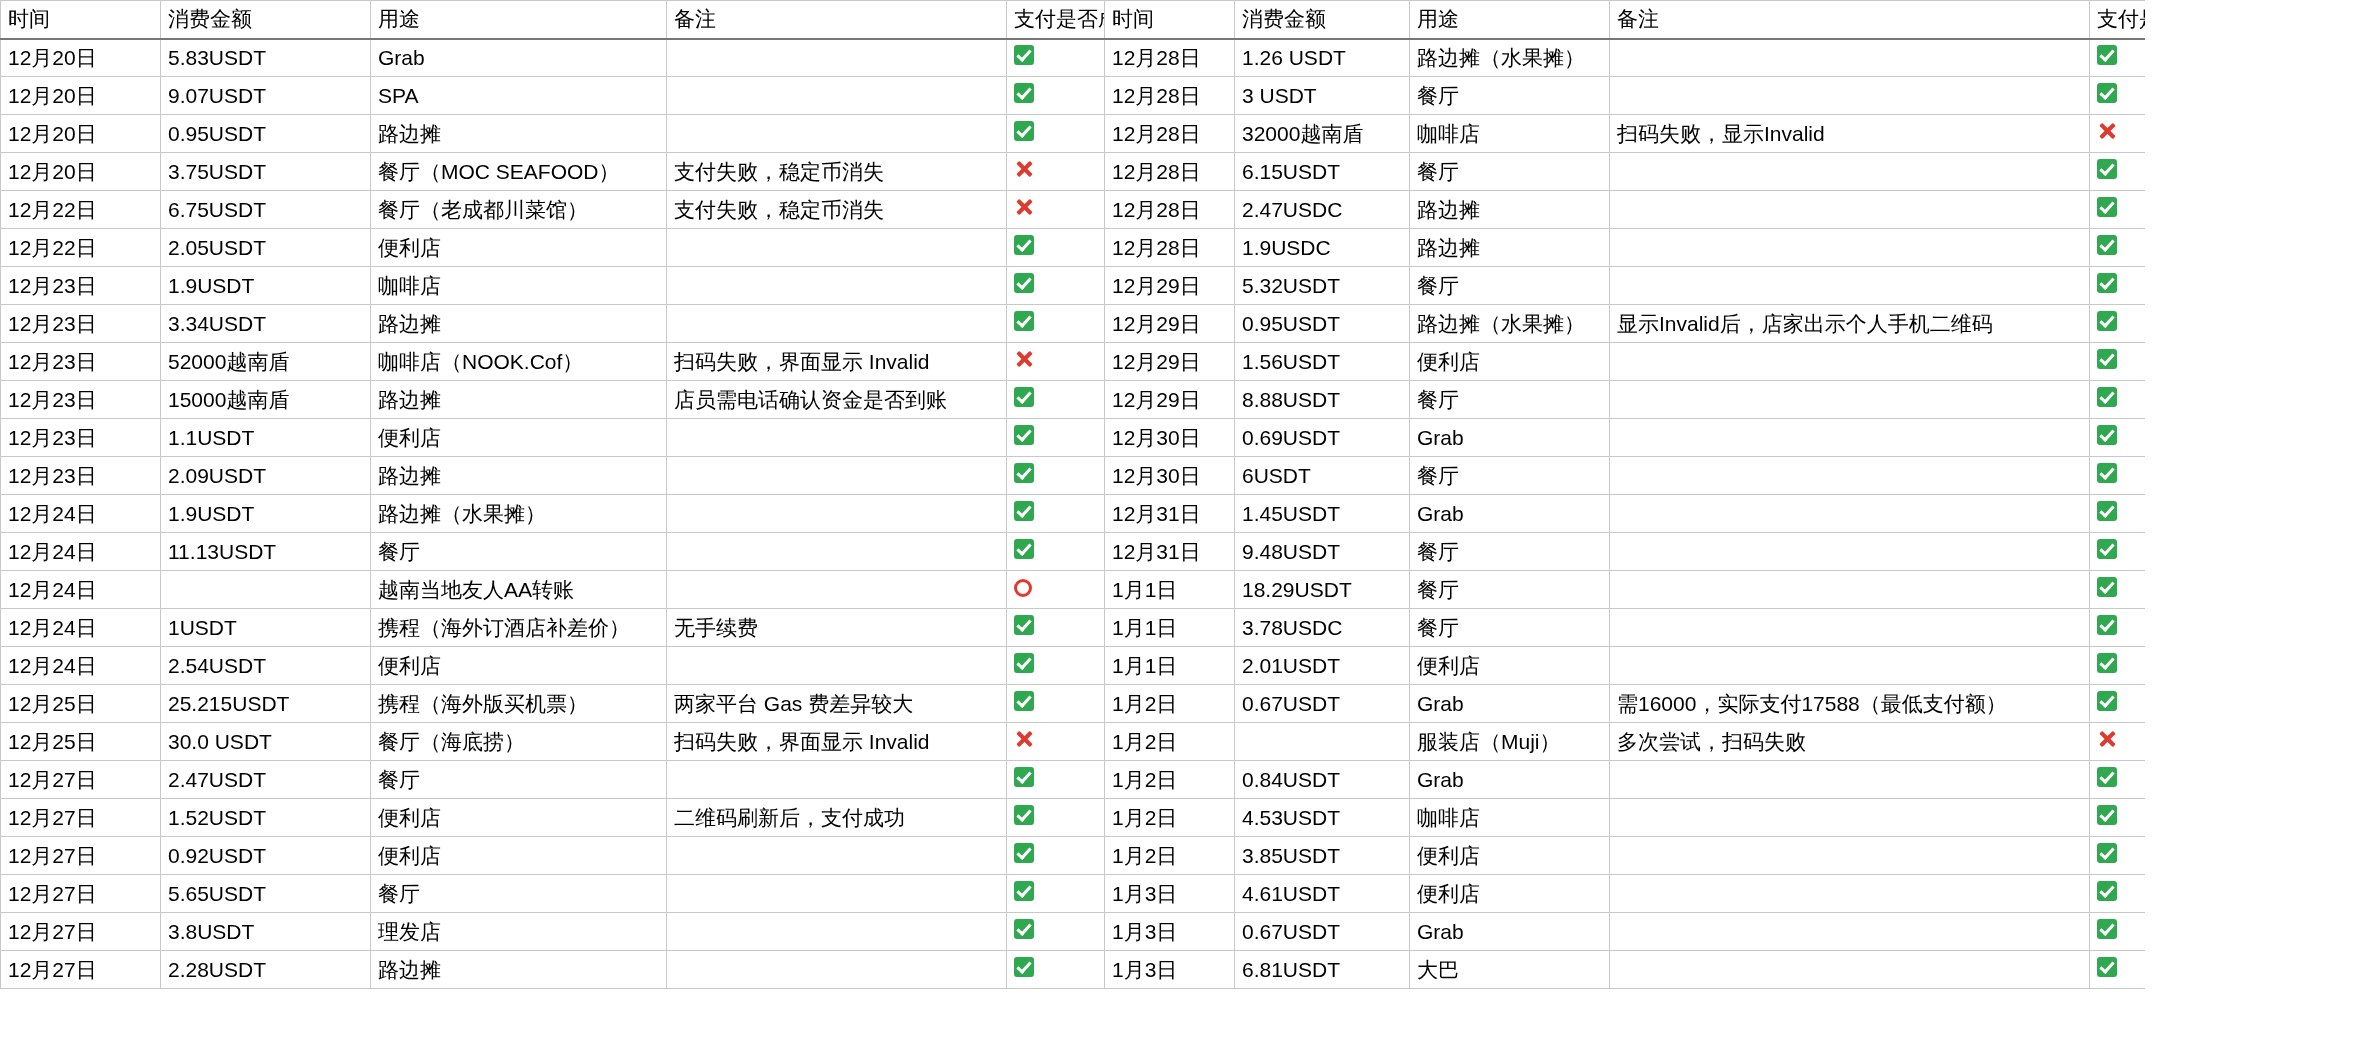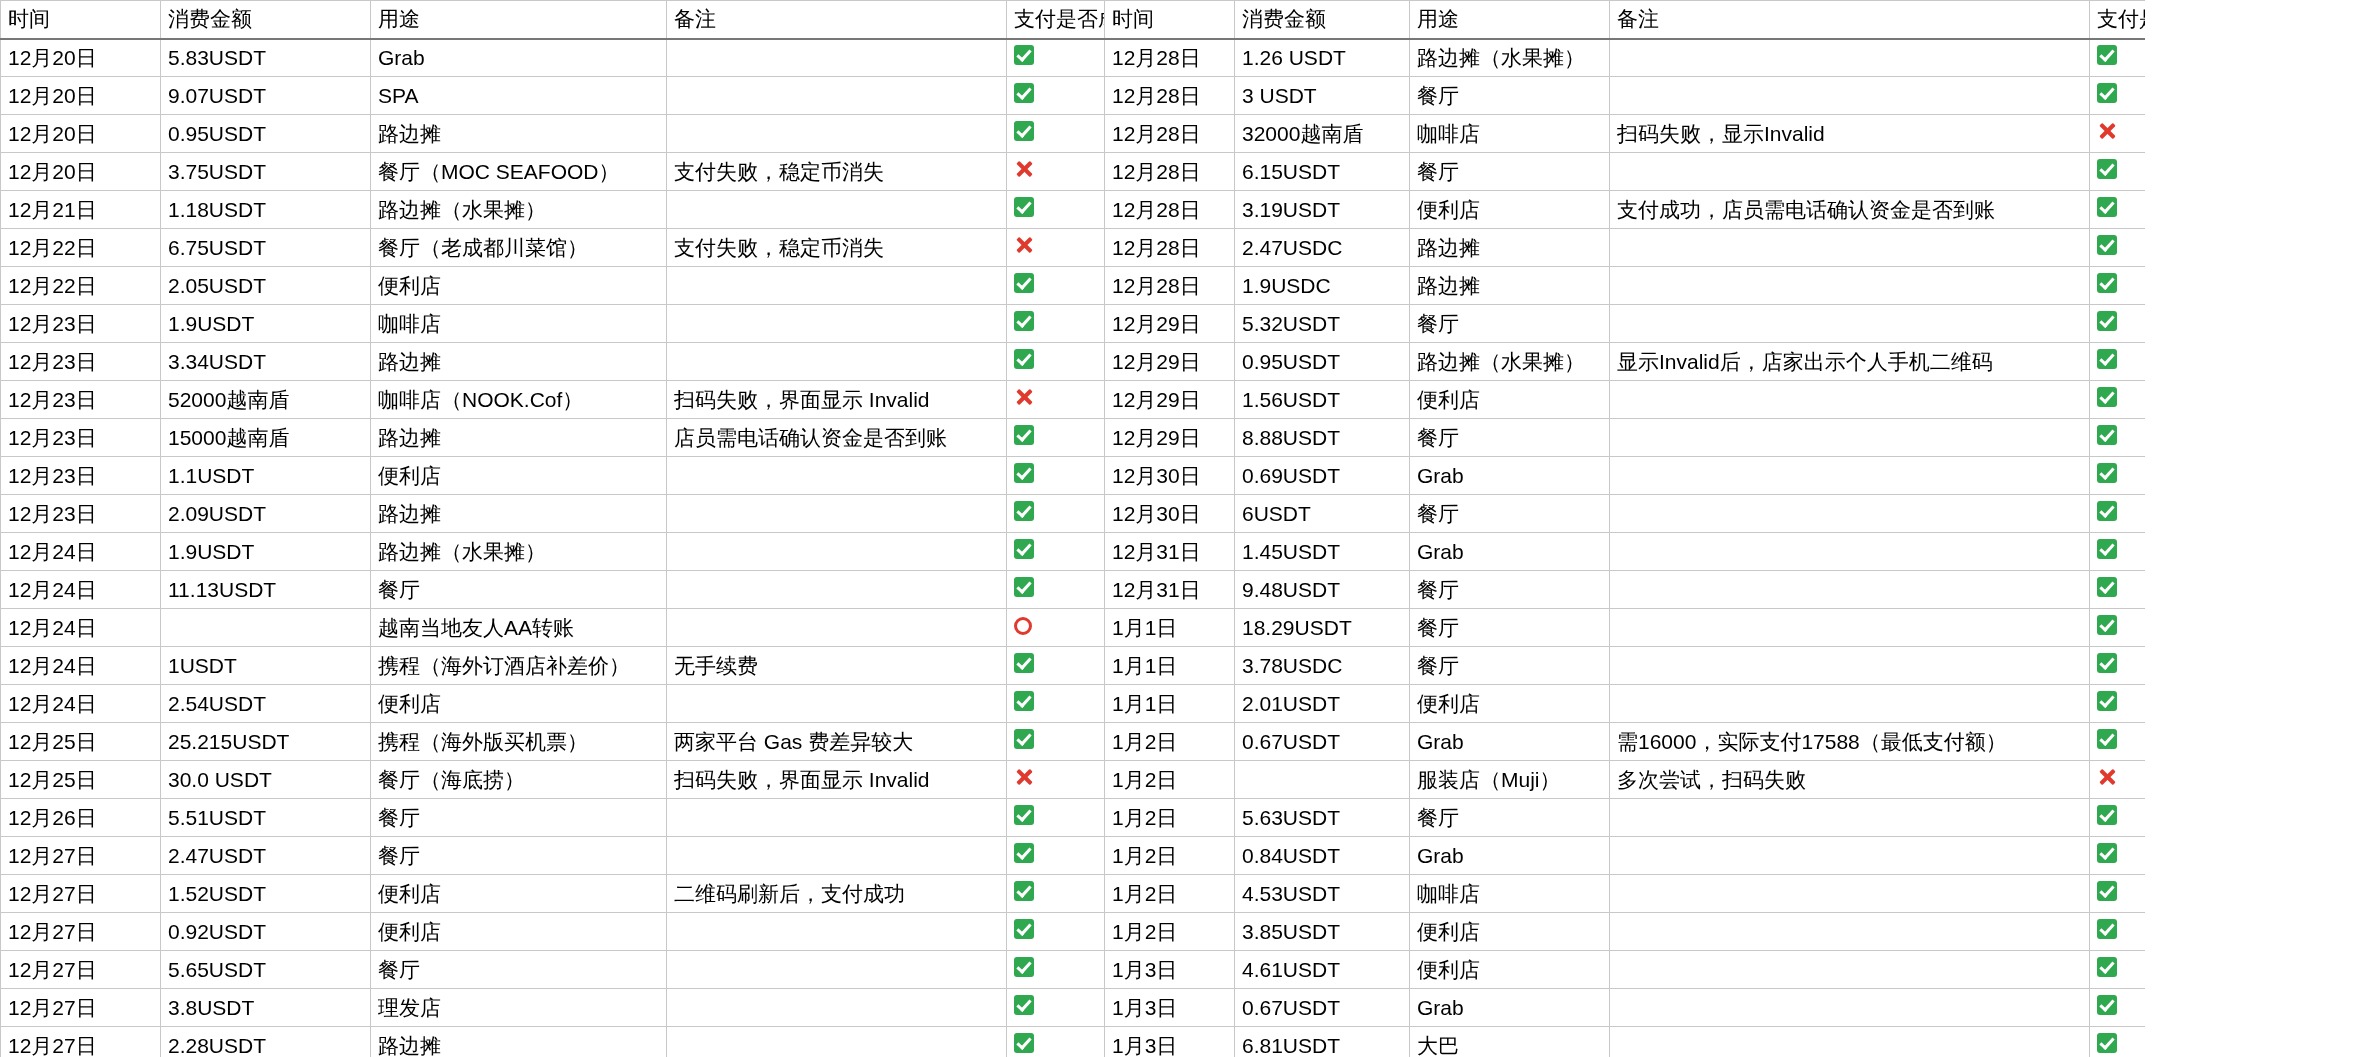--- a/index.html
+++ b/index.html
@@ -167,32 +167,20 @@
           <td>餐厅（MOC SEAFOOD）</td>
           <td>支付失败，稳定币消失</td>
           <td><span class="status fail"></span></td>
           <td>12月28日</td>
           <td>6.15USDT</td>
           <td>餐厅</td>
           <td></td>
           <td><span class="status ok"></span></td>
         </tr>
         <tr>
-          <td>12月21日</td>
-          <td>1.18USDT</td>
-          <td>路边摊（水果摊）</td>
-          <td></td>
-          <td><span class="status ok"></span></td>
-          <td>12月28日</td>
-          <td>3.19USDT</td>
-          <td>便利店</td>
-          <td>支付成功，店员需电话确认资金是否到账</td>
-          <td><span class="status ok"></span></td>
-        </tr>
-        <tr>
           <td>12月22日</td>
           <td>6.75USDT</td>
           <td>餐厅（老成都川菜馆）</td>
           <td>支付失败，稳定币消失</td>
           <td><span class="status fail"></span></td>
           <td>12月28日</td>
           <td>2.47USDC</td>
           <td>路边摊</td>
           <td></td>
           <td><span class="status ok"></span></td>
@@ -357,32 +345,20 @@
           <td>12月25日</td>
           <td>30.0 USDT</td>
           <td>餐厅（海底捞）</td>
           <td>扫码失败，界面显示 Invalid</td>
           <td><span class="status fail"></span></td>
           <td>1月2日</td>
           <td></td>
           <td>服装店（Muji）</td>
           <td>多次尝试，扫码失败</td>
           <td><span class="status fail"></span></td>
-        </tr>
-        <tr>
-          <td>12月26日</td>
-          <td>5.51USDT</td>
-          <td>餐厅</td>
-          <td></td>
-          <td><span class="status ok"></span></td>
-          <td>1月2日</td>
-          <td>5.63USDT</td>
-          <td>餐厅</td>
-          <td></td>
-          <td><span class="status ok"></span></td>
         </tr>
         <tr>
           <td>12月27日</td>
           <td>2.47USDT</td>
           <td>餐厅</td>
           <td></td>
           <td><span class="status ok"></span></td>
           <td>1月2日</td>
           <td>0.84USDT</td>
           <td>Grab</td>

